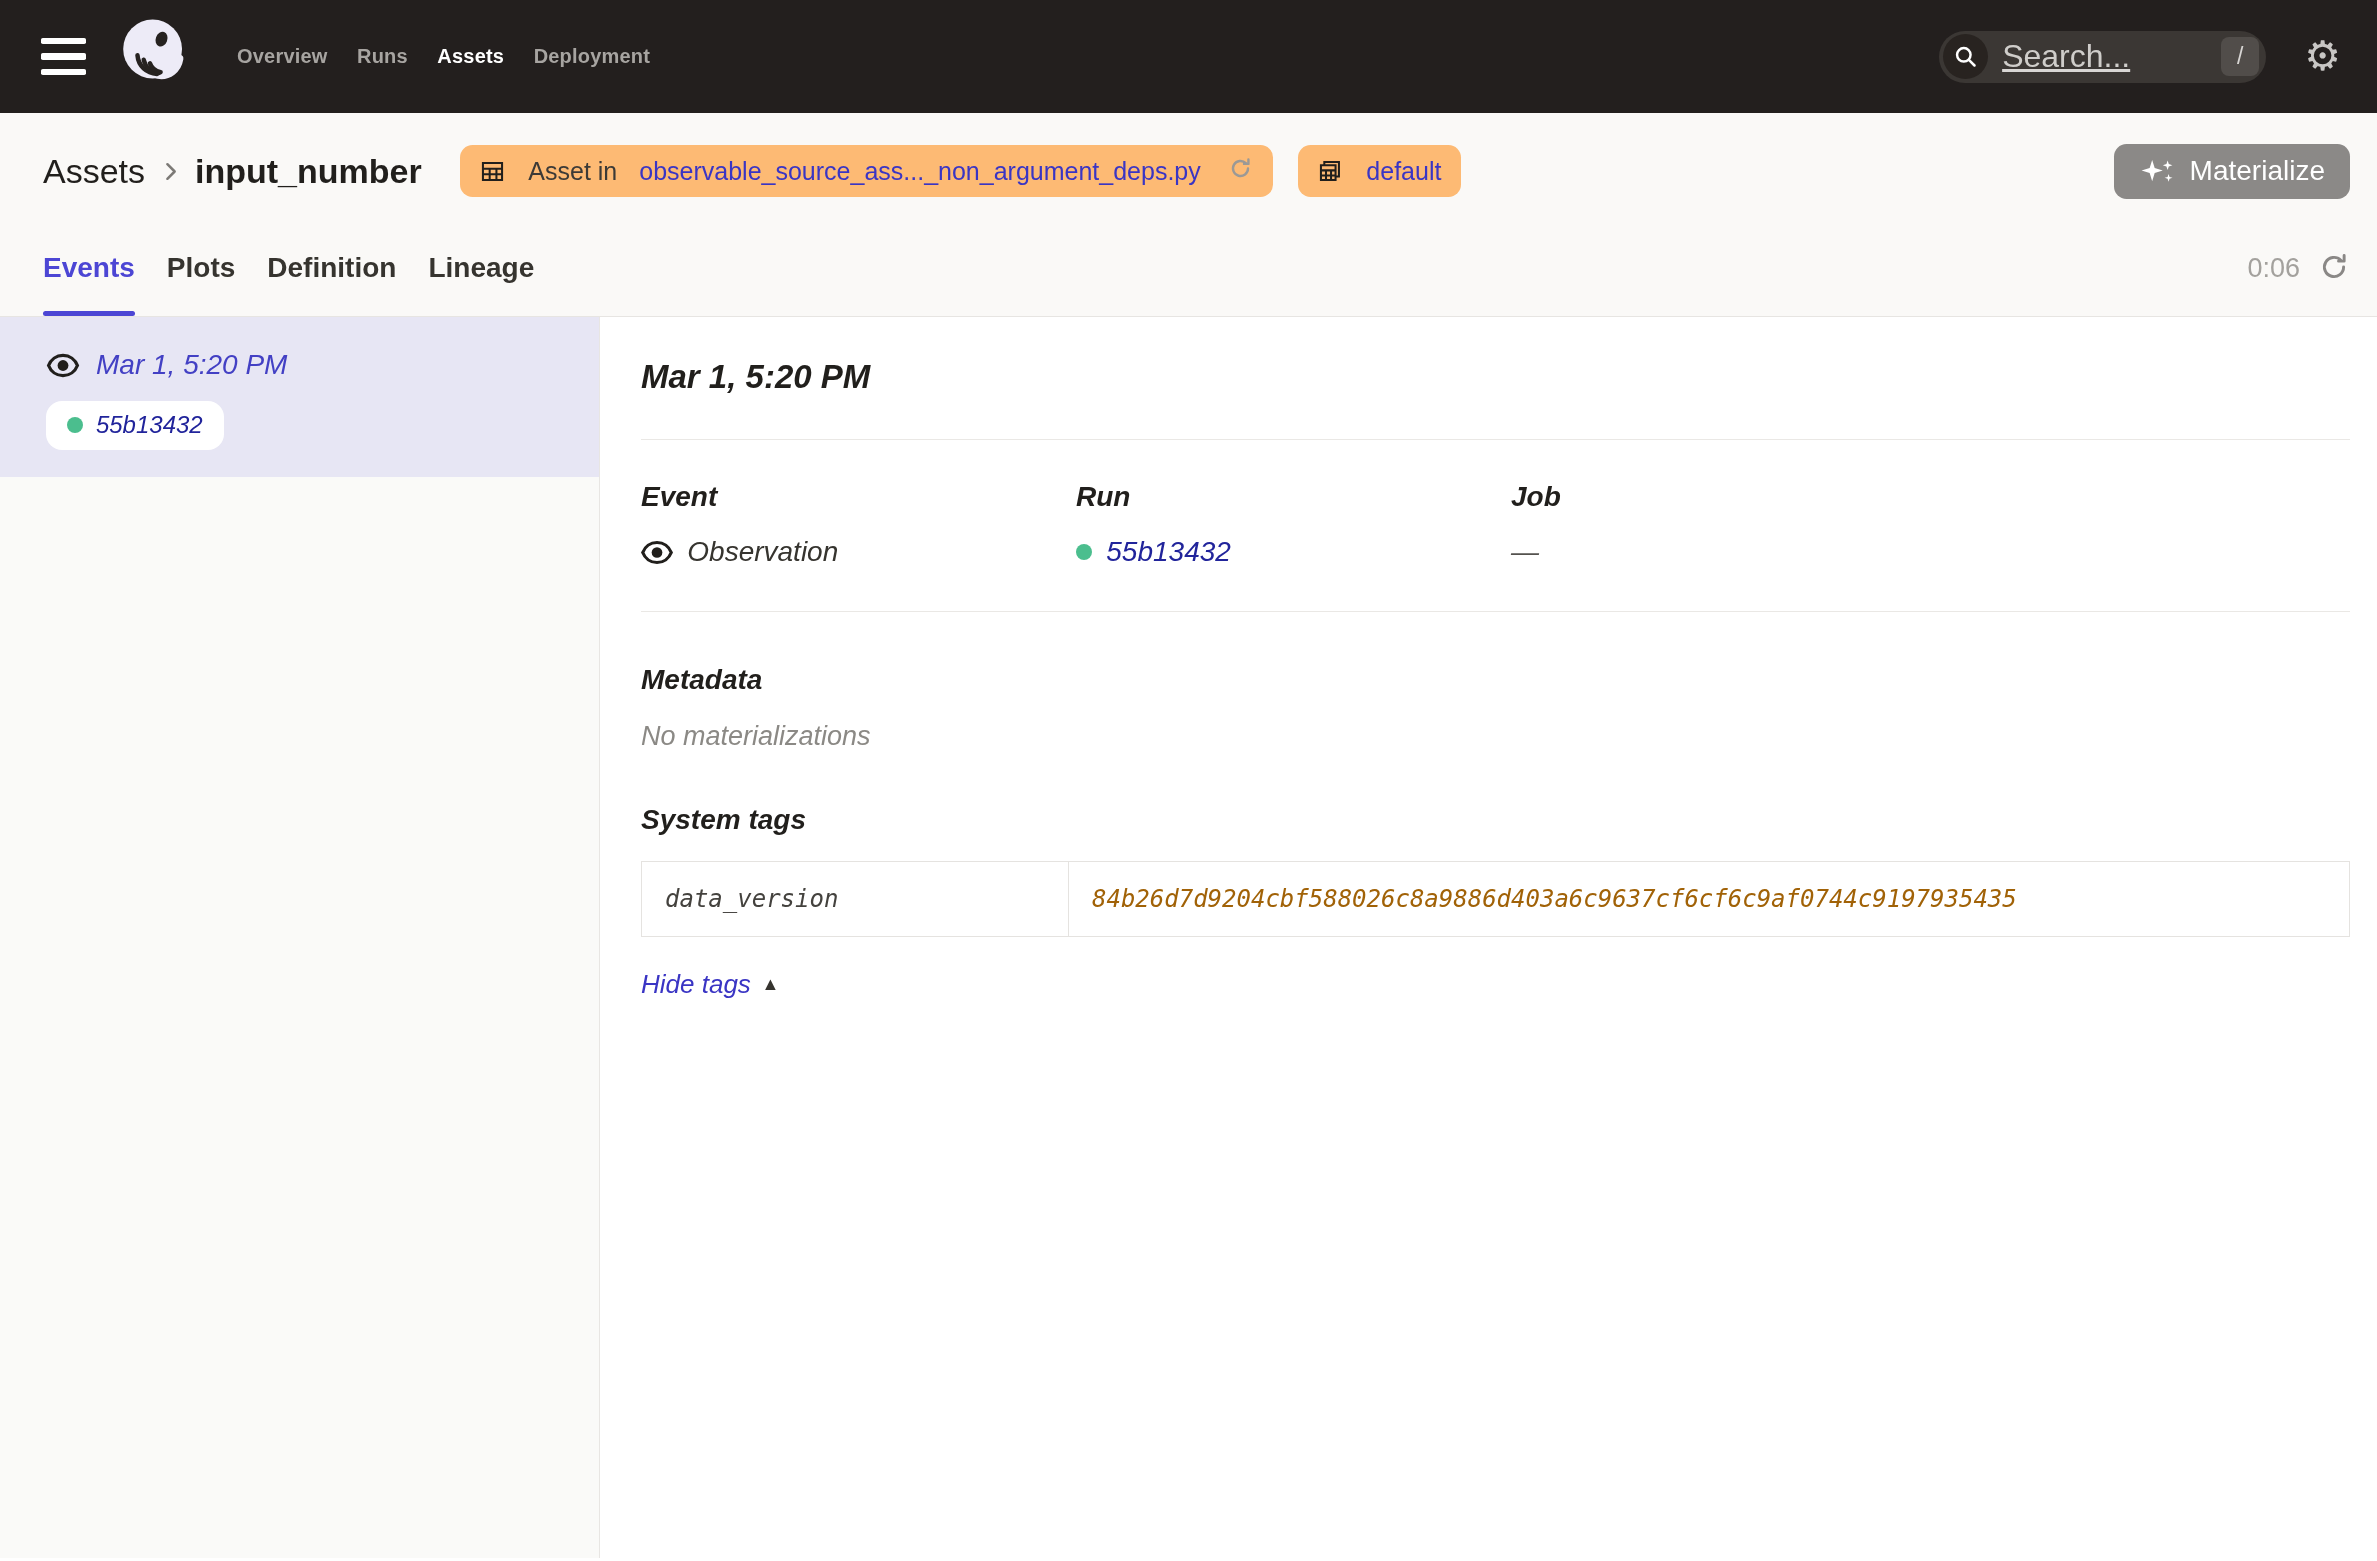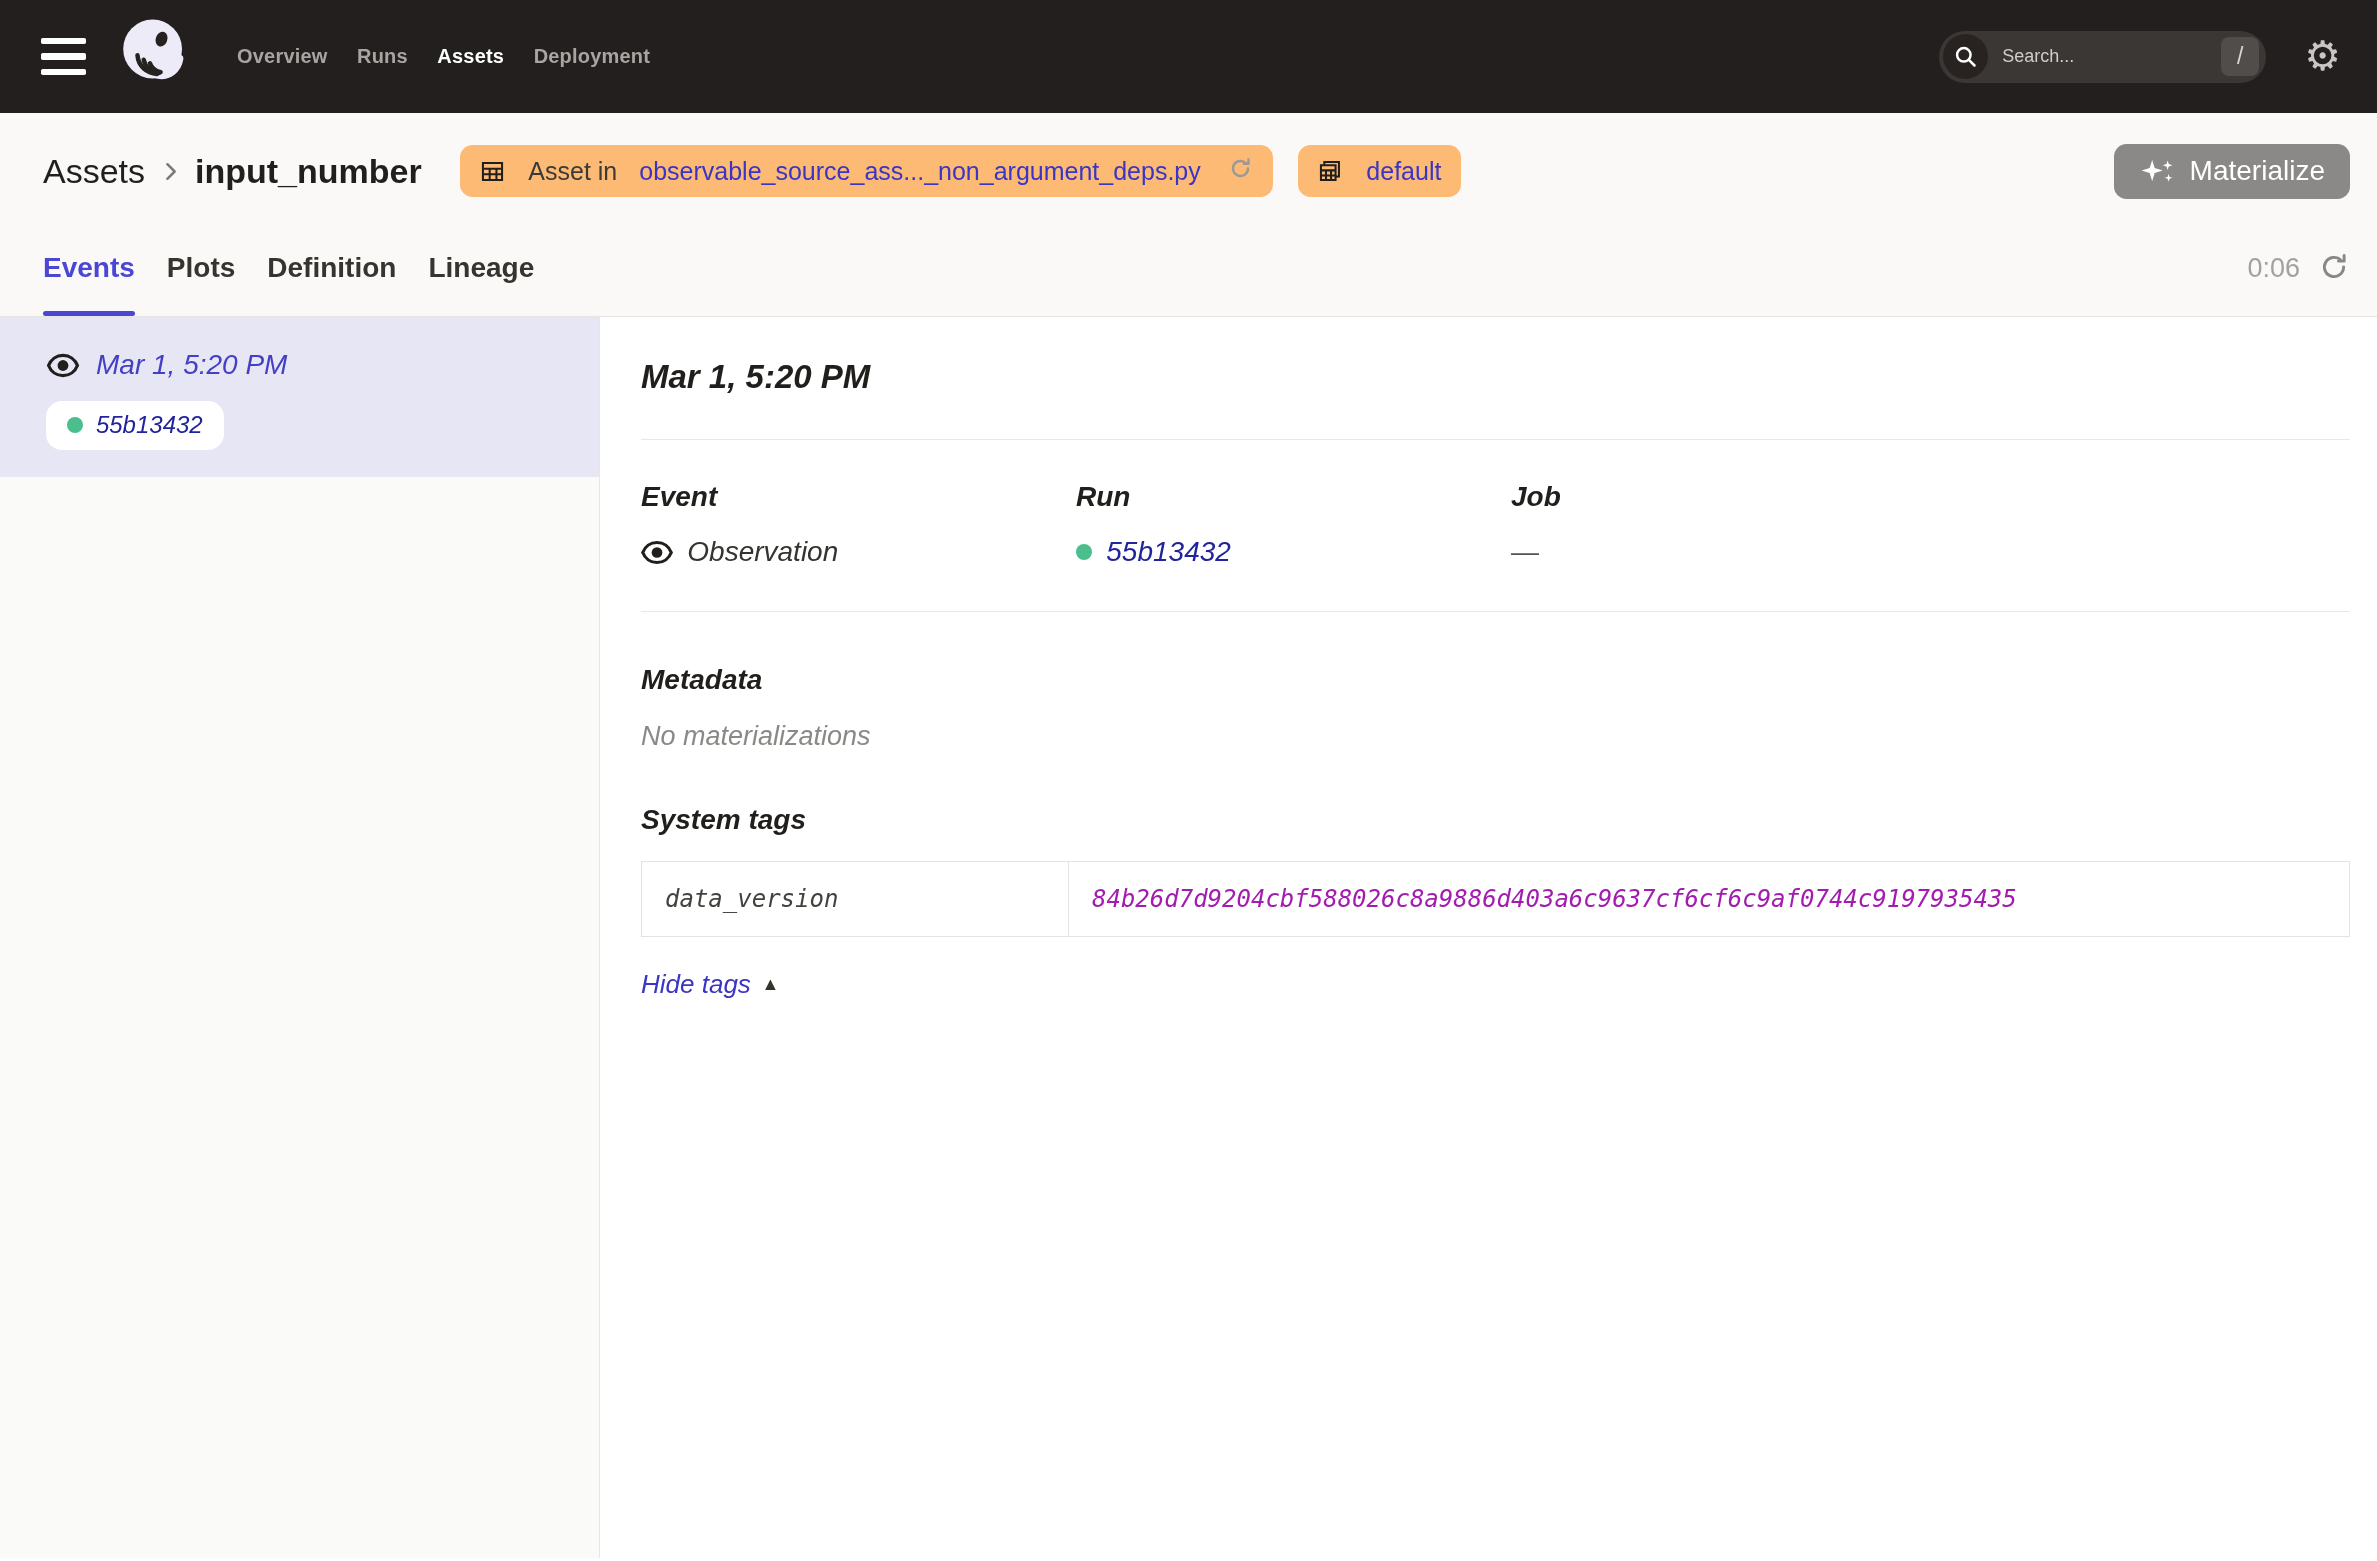--- a/index.html
+++ b/index.html
@@ -29,22 +29,22 @@
   .searchbox {
     width: 327px; height: 52px; border-radius: 26px;
     background: #3b3734; display: flex; align-items: center; padding: 0 7.1px 0 3.6px;
   }
   .search-circle {
     width: 45px; height: 45px; border-radius: 50%;
     background: #282320; display: flex; align-items: center; justify-content: center; flex: none;
   }
   .searchbox input {
     background: transparent; border: none; outline: none;
-    color: #d8d6d4; font-size: 18px; font-family: "Liberation Sans", sans-serif;
-    margin-left: 14.3px; width: 179px;
+    color: #d8d6d4; font-size: 32px; font-family: "Liberation Sans", sans-serif;
+    margin-left: 14.3px; width: 179px; text-decoration: underline;
   }
   .searchbox input::placeholder { color: #cfcdca; }
   .slash-key {
     margin-left: auto; width: 38px; height: 39px; border-radius: 8px;
     background: #514d4a; color: #d8d6d4; font-size: 23px;
     display: flex; align-items: center; justify-content: center;
   }
   .gear { margin-left: 38px; font-size: 41px; color: #c8c6c4; cursor: pointer; line-height: 1; }
 
   
@@ -109,21 +109,21 @@
   .tags-table {
     margin-top: 25px; display: flex; border: 1.8px solid #e5e3e0; background: #ffffff;
   }
   .tag-key {
     width: 427px; flex: none; border-right: 1.8px solid #e5e3e0;
     padding: 23px 18px 23px 23px;
     font-family: "DejaVu Sans Mono", monospace; font-size: 24px; color: #44423e;
   }
   .tag-val {
     flex: 1; padding: 23px 18px 23px 23px;
-    font-family: "DejaVu Sans Mono", monospace; font-size: 24px; color: #a21caf;
+    font-family: "DejaVu Sans Mono", monospace; font-size: 24px; color: #a16207;
     overflow: hidden; white-space: nowrap;
   }
   .hide-tags {
     margin-top: 32px; display: inline-flex; align-items: center; gap: 10.7px;
     font-size: 26px; color: #3a35c4; cursor: pointer;
   }
   .hide-tags .tri { font-size: 18px; color: #36342f; }
 </style>
 </head>
 <body>

